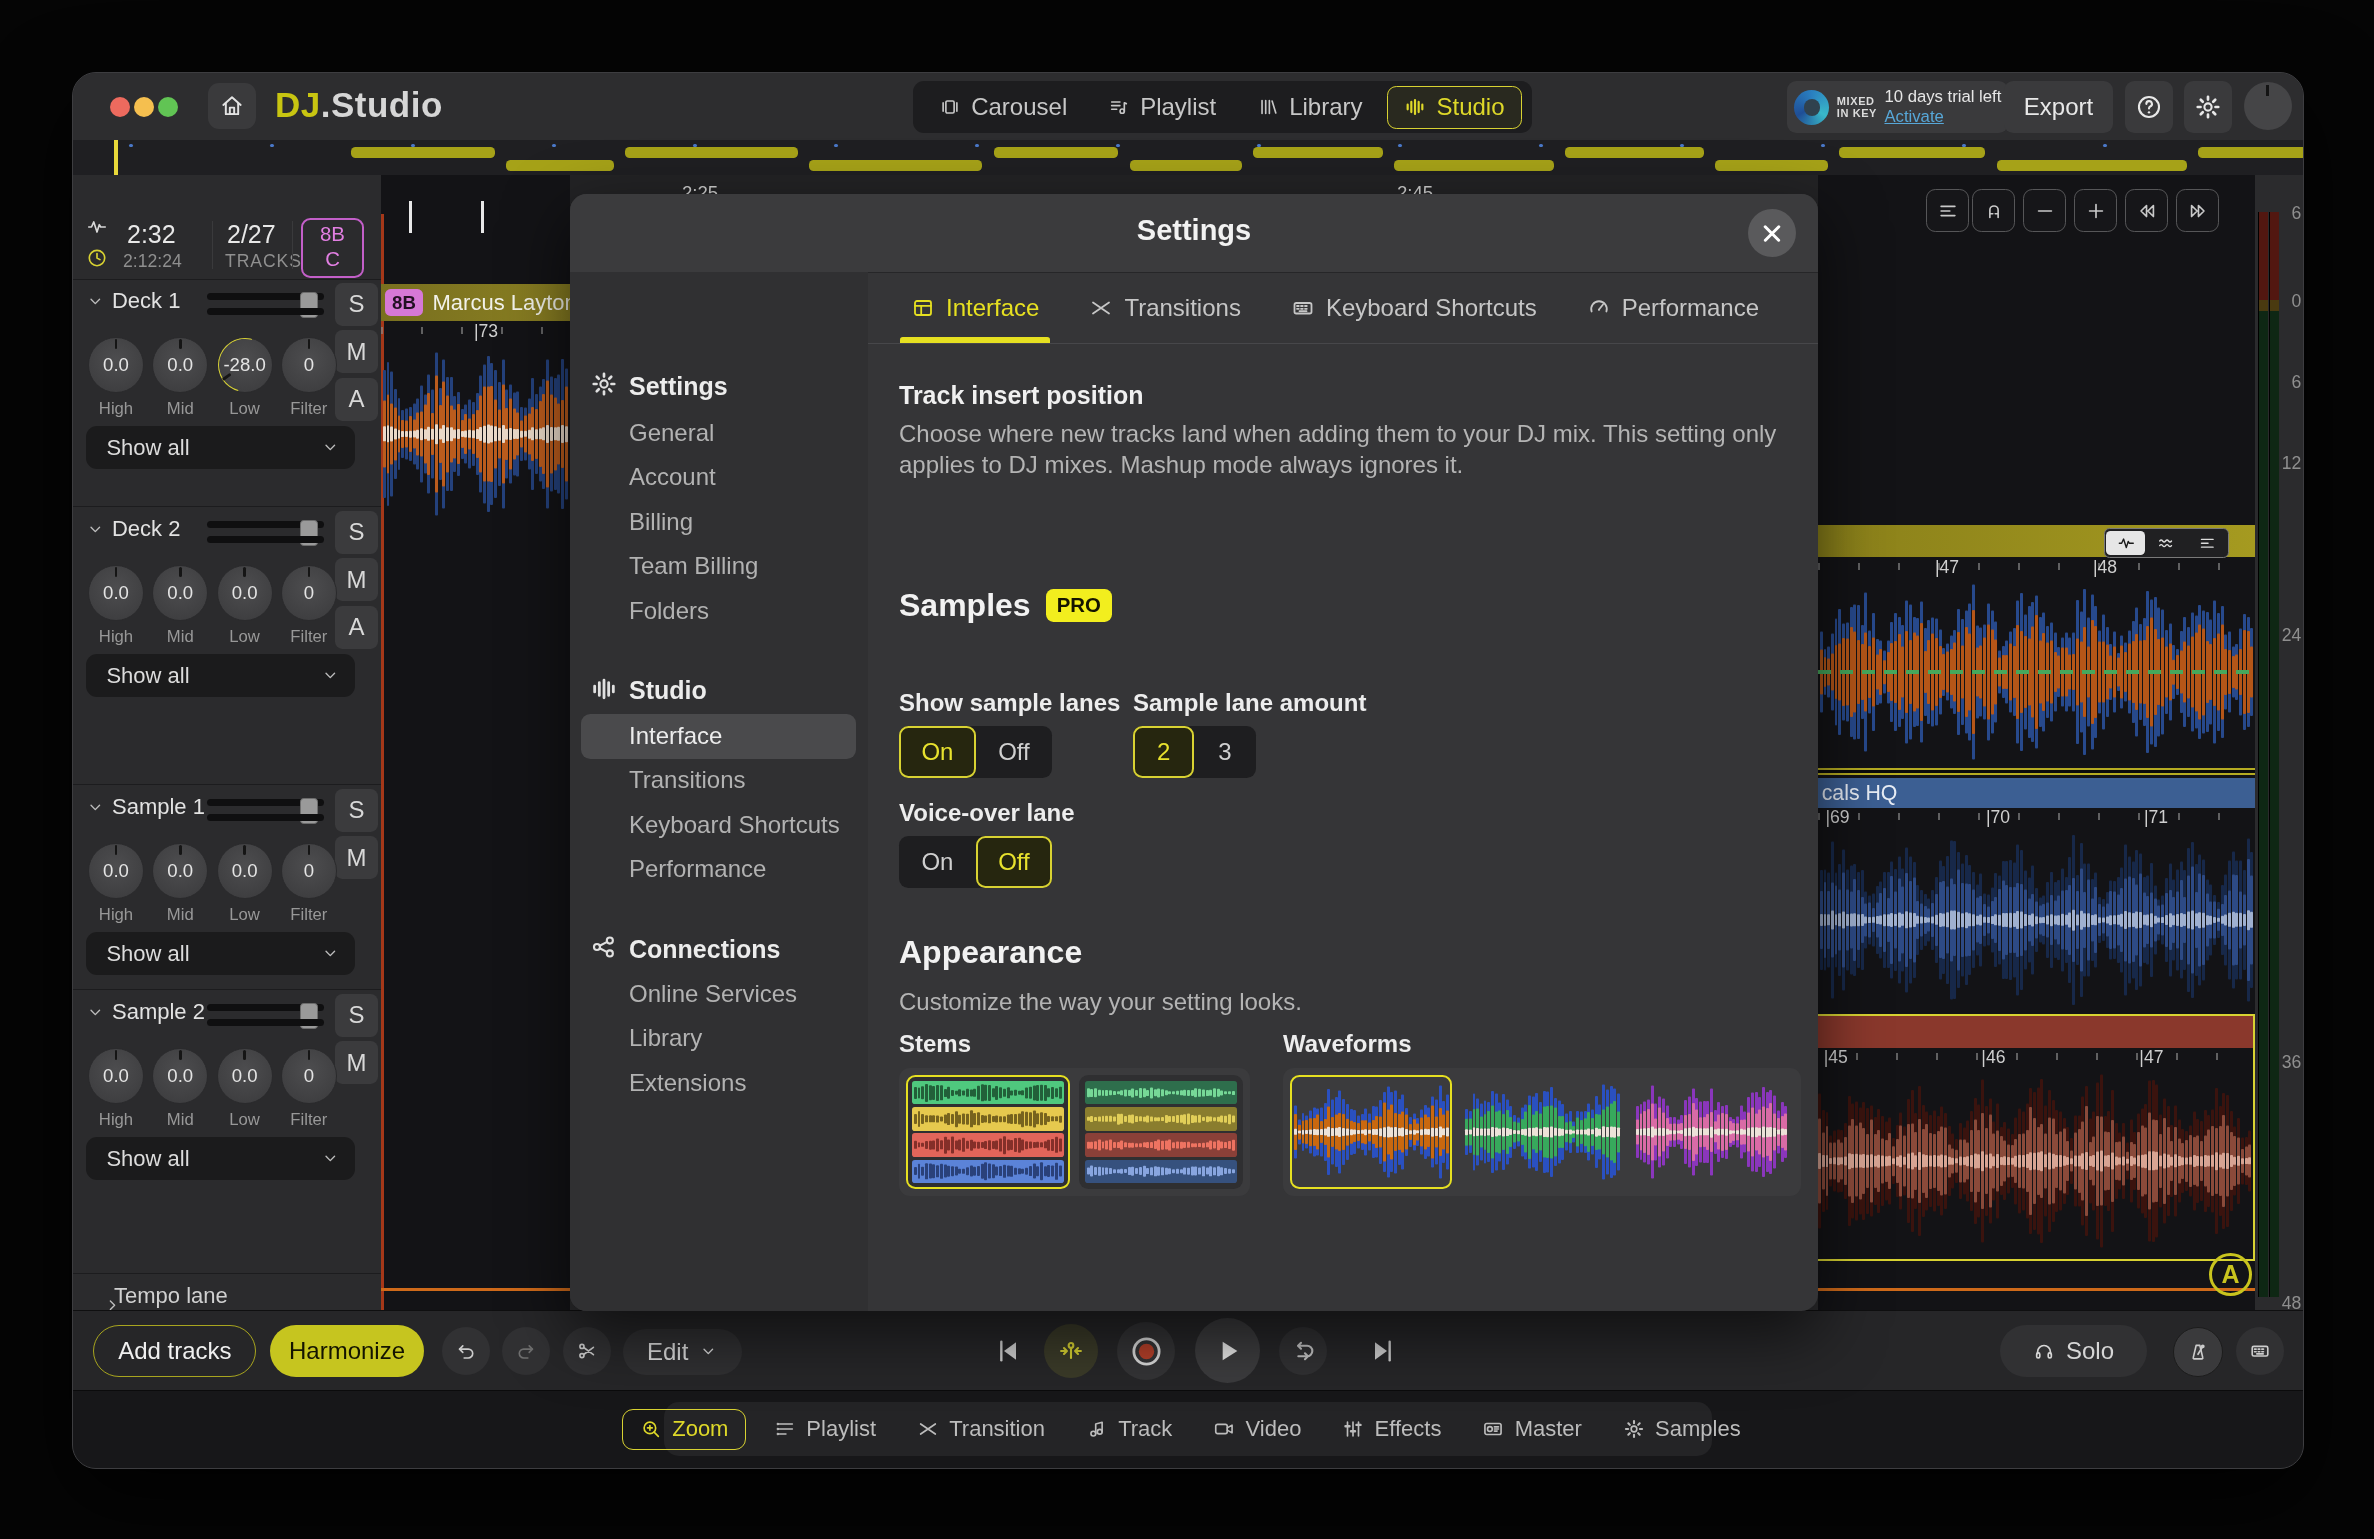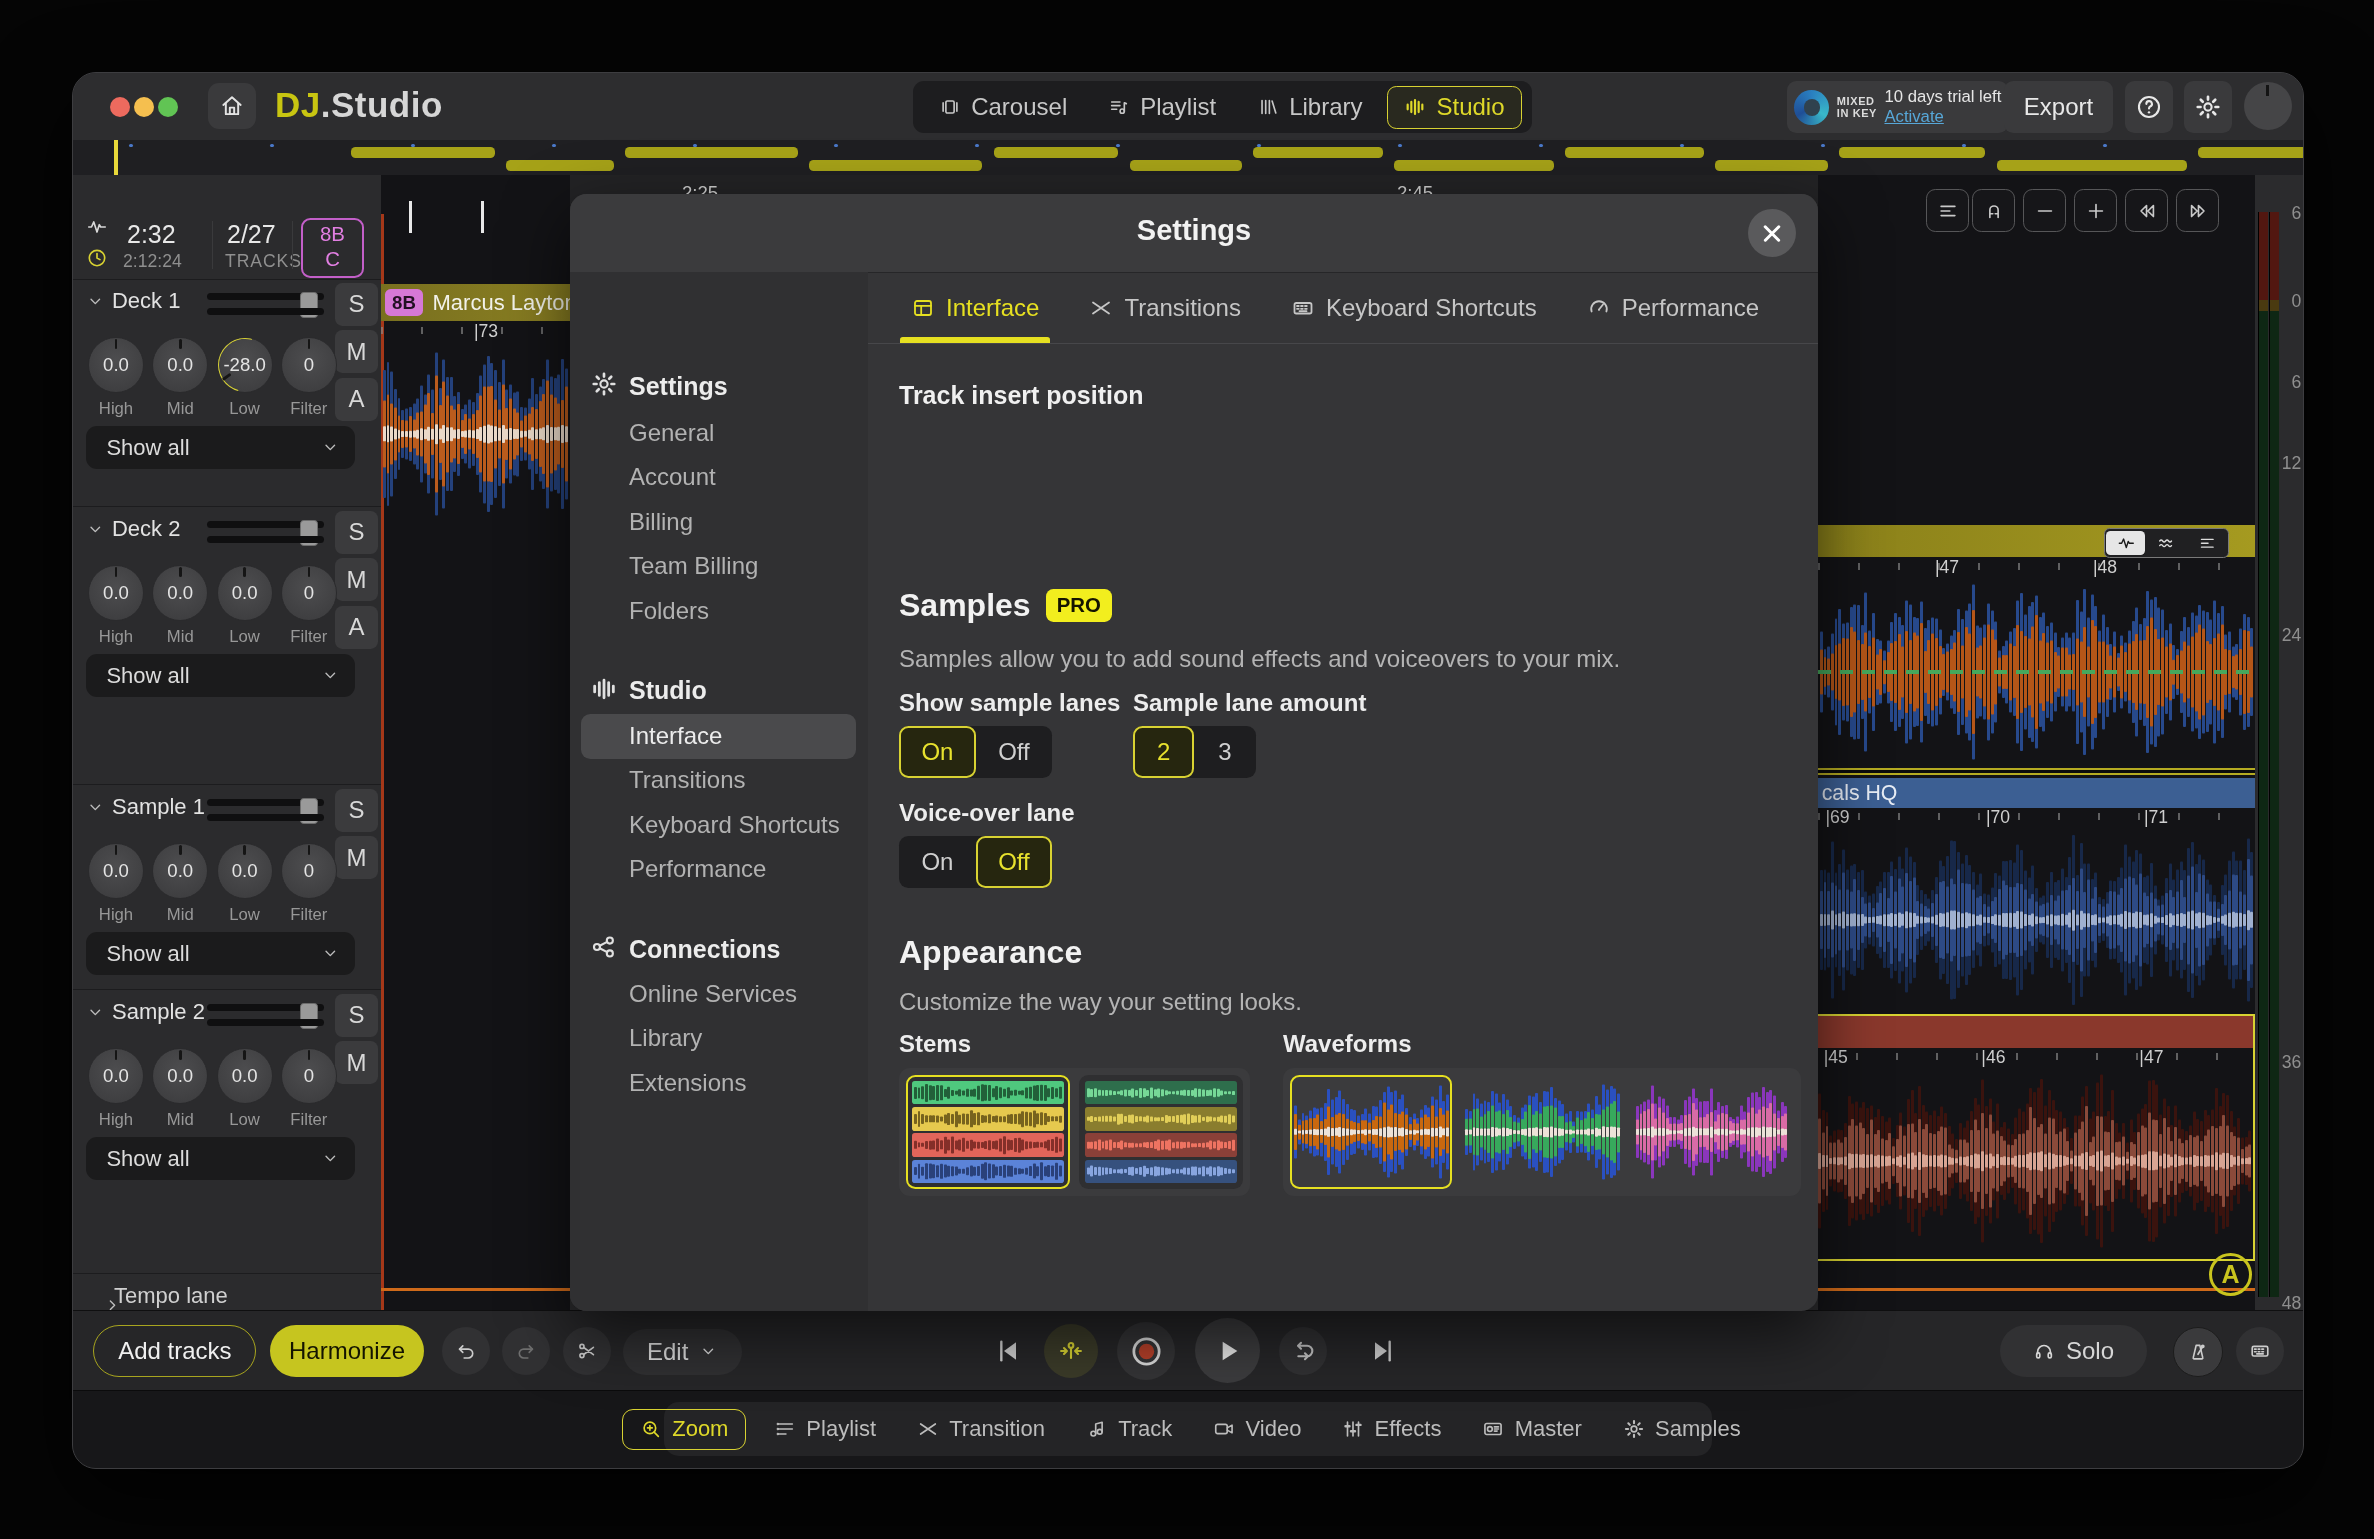--- a/index.html
+++ b/index.html
@@ -1873,26 +1873,26 @@
                 <path d="M12 13.5 L16 8.5"></path>
                 <circle cx="12" cy="13.8" r="1" fill="currentColor" stroke="none"></circle>
               </svg>
             </span>
         <span>Performance</span>
       </div>
     </div>
 
     <div class="content">
       <div class="sec-title" style="left:31px;top:37px">Track insert position</div>
+      <div class="sec-desc" style="left:31px;top:74px">Choose where new tracks land when adding them to your DJ mix. This setting only applies to DJ mixes. Mashup mode always ignores it.</div>
 
       <div class="sec-big" style="left:31px;top:243px">
         <span>Samples</span>
         <span class="pro-badge">PRO</span>
       </div>
-      <div class="sec-desc" style="left:31px;top:299px">Samples allow you to add sound effects and voiceovers to your mix.</div>
       <div class="ctl-label" style="left:31px;top:345px">Show sample lanes</div>
       <div class="ctl-label" style="left:265px;top:345px">Sample lane amount</div>
       <div class="seg compact" style="left:31px;top:382px">
         <div class="sgb sel">On</div>
         <div class="sgb">Off</div>
       </div>
       <div class="seg nums" style="left:265px;top:382px">
         <div class="sgb sel">2</div>
         <div class="sgb">3</div>
       </div>

